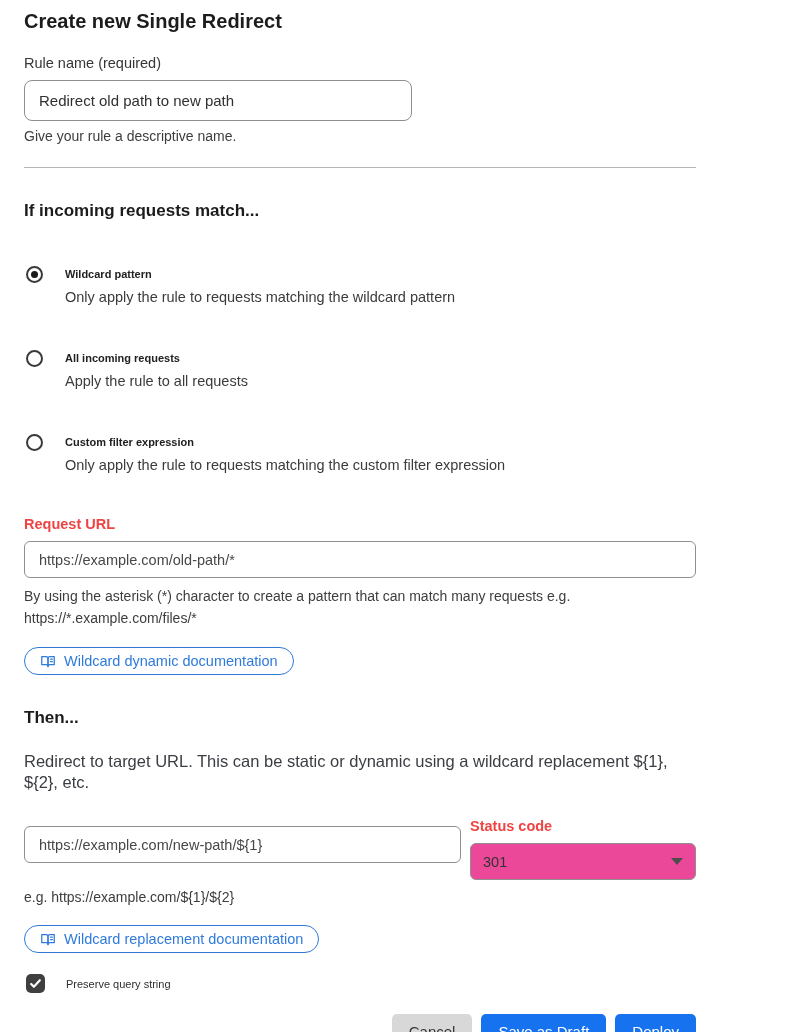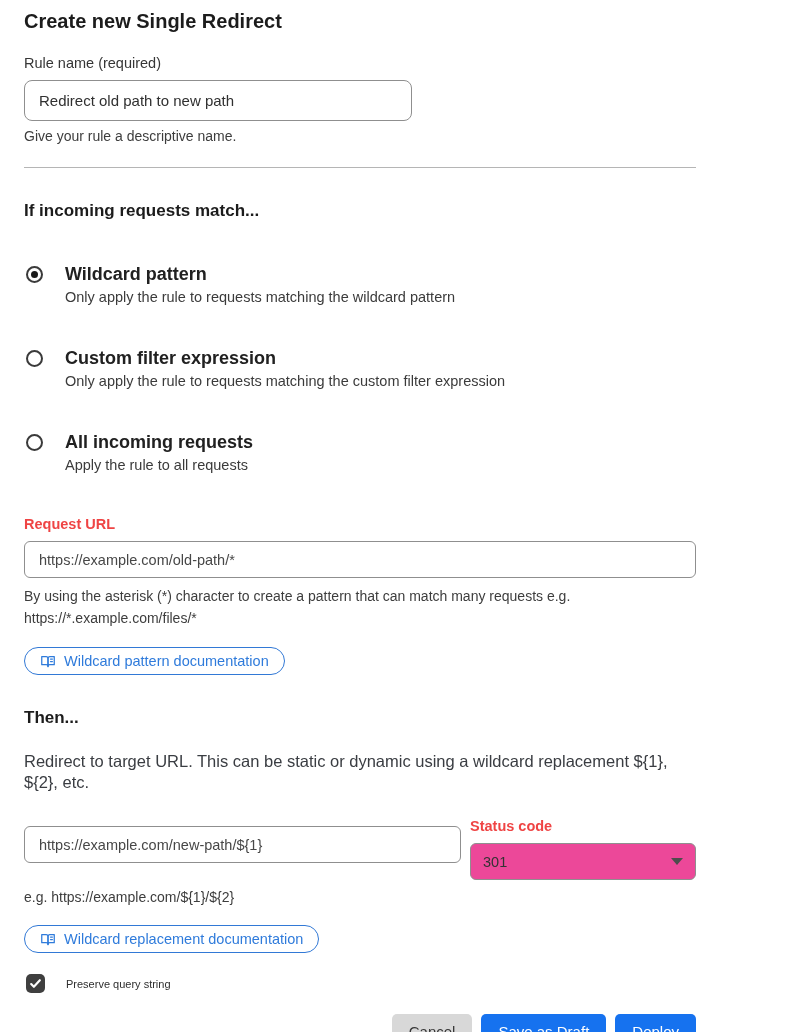--- a/index.html
+++ b/index.html
@@ -33,21 +33,21 @@
   .radio-item:last-child { margin-bottom: 0; }
   .radio-circle {
     width: 17px; height: 17px; border: 2px solid #3a3a3a; border-radius: 50%;
     margin: 1px 0 0 2px; flex: none; position: relative; background: #fff; cursor: pointer;
   }
   .radio-circle.checked::after {
     content: ""; position: absolute; left: 3px; top: 3px;
     width: 7px; height: 7px; border-radius: 50%; background: #1a1a1a;
   }
   .radio-texts { margin-left: 22px; }
-  .radio-label { font-size: 18px; font-weight: 700; color: #212121; line-height: 18px; }
+  .radio-label { font-size: 11px; font-weight: 700; color: #212121; line-height: 18px; }
   .radio-desc { font-size: 14.5px; color: #3b3b3b; line-height: 18px; margin-top: 5px; }
 
   .helper.wrap { max-width: 620px; line-height: 22px; margin-top: 7px; }
 
   .doc-btn {
     display: inline-flex; align-items: center; gap: 8px;
     margin-top: 18px; height: 28px; padding: 0 15px;
     border: 1px solid #3279d6; border-radius: 15px; background: #fff;
     color: #2f7bdb; font-size: 14.5px; font-family: inherit; cursor: pointer;
   }
@@ -106,49 +106,49 @@
     <div class="radio-item">
       <div class="radio-circle checked"></div>
       <div class="radio-texts">
         <div class="radio-label">Wildcard pattern</div>
         <div class="radio-desc">Only apply the rule to requests matching the wildcard pattern</div>
       </div>
     </div>
     <div class="radio-item">
       <div class="radio-circle"></div>
       <div class="radio-texts">
-        <div class="radio-label">Custom filter expression</div>
-        <div class="radio-desc">Only apply the rule to requests matching the custom filter expression</div>
+        <div class="radio-label">All incoming requests</div>
+        <div class="radio-desc">Apply the rule to all requests</div>
       </div>
     </div>
     <div class="radio-item">
       <div class="radio-circle"></div>
       <div class="radio-texts">
-        <div class="radio-label">All incoming requests</div>
-        <div class="radio-desc">Apply the rule to all requests</div>
+        <div class="radio-label">Custom filter expression</div>
+        <div class="radio-desc">Only apply the rule to requests matching the custom filter expression</div>
       </div>
     </div>
   </div>
 
   <div class="field-label bold" style="margin-top:42px;">Request URL</div>
   <div class="text-input slim">
     <span>https://example.com/old-path/*</span>
   </div>
   <div class="helper wrap">By using the asterisk (*) character to create a pattern that can match many requests e.g. https://*.example.com/files/*</div>
 
   <button class="doc-btn">
     <span style="display:inline-flex;">
       <svg width="16" height="15" viewBox="0 0 24 24" fill="none" stroke="currentColor" stroke-width="2" stroke-linecap="round" stroke-linejoin="round">
         <path d="M2 4h7a3 3 0 0 1 3 3v13a3 3 0 0 0-3-3H2z"></path>
         <path d="M22 4h-7a3 3 0 0 0-3 3v13a3 3 0 0 1 3-3h7z"></path>
         <line x1="16" y1="8" x2="19" y2="8"></line>
           <line x1="16" y1="12" x2="19" y2="12"></line>
       </svg>
     </span>
-    <span>Wildcard pattern documentation</span>
+    <span>Wildcard dynamic documentation</span>
   </button>
 
   <h2 class="section-heading h-then">Then...</h2>
 
   <p class="then-desc">Redirect to target URL. This can be static or dynamic using a wildcard replacement ${1}, ${2}, etc.</p>
 
   <div class="row">
     <div class="col-target">
       <div class="text-input slim">
         <span>https://example.com/new-path/${1}</span>

